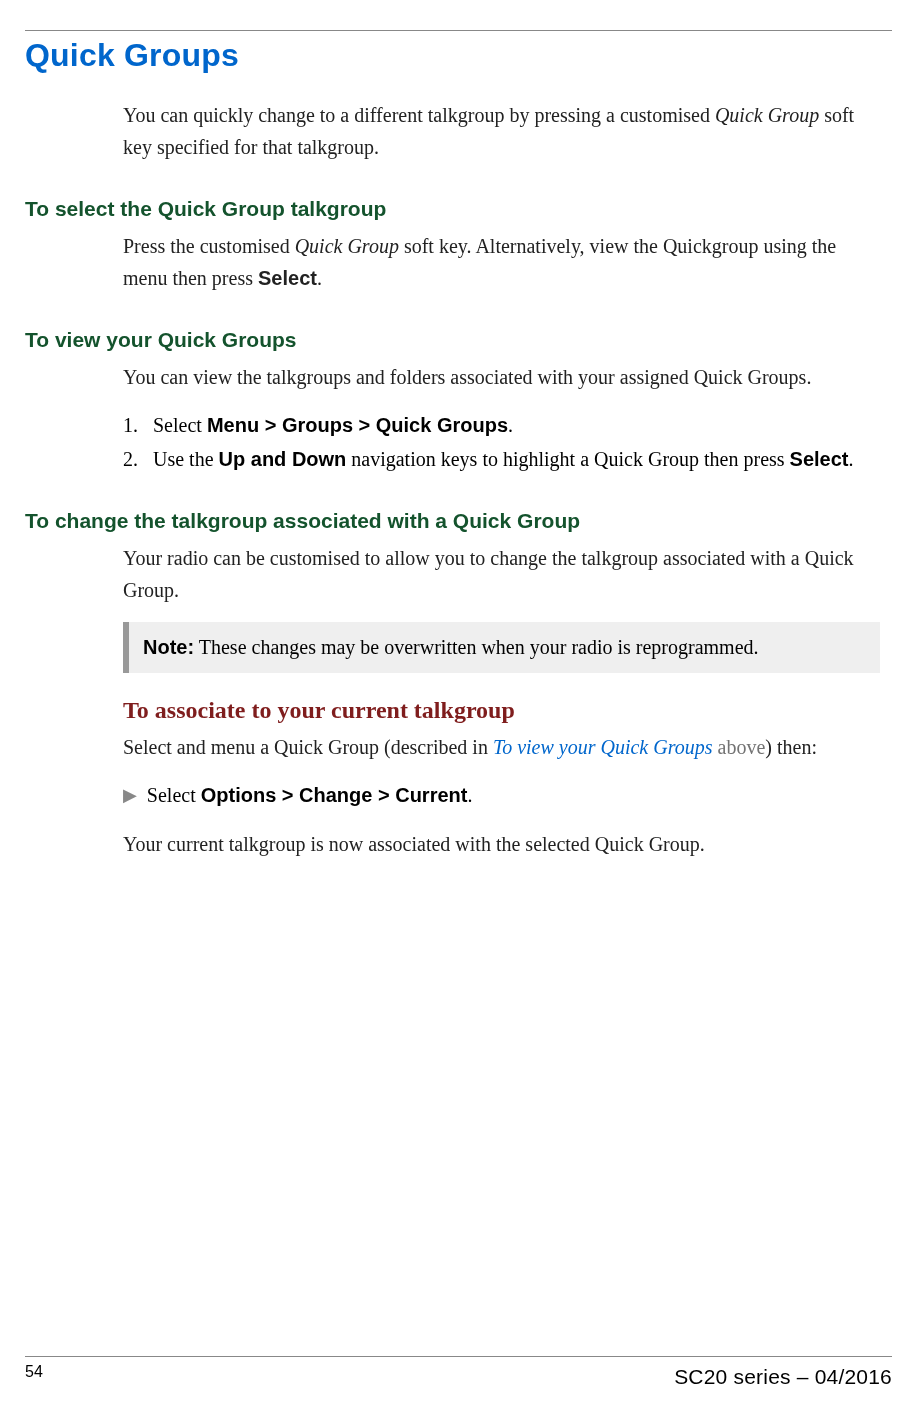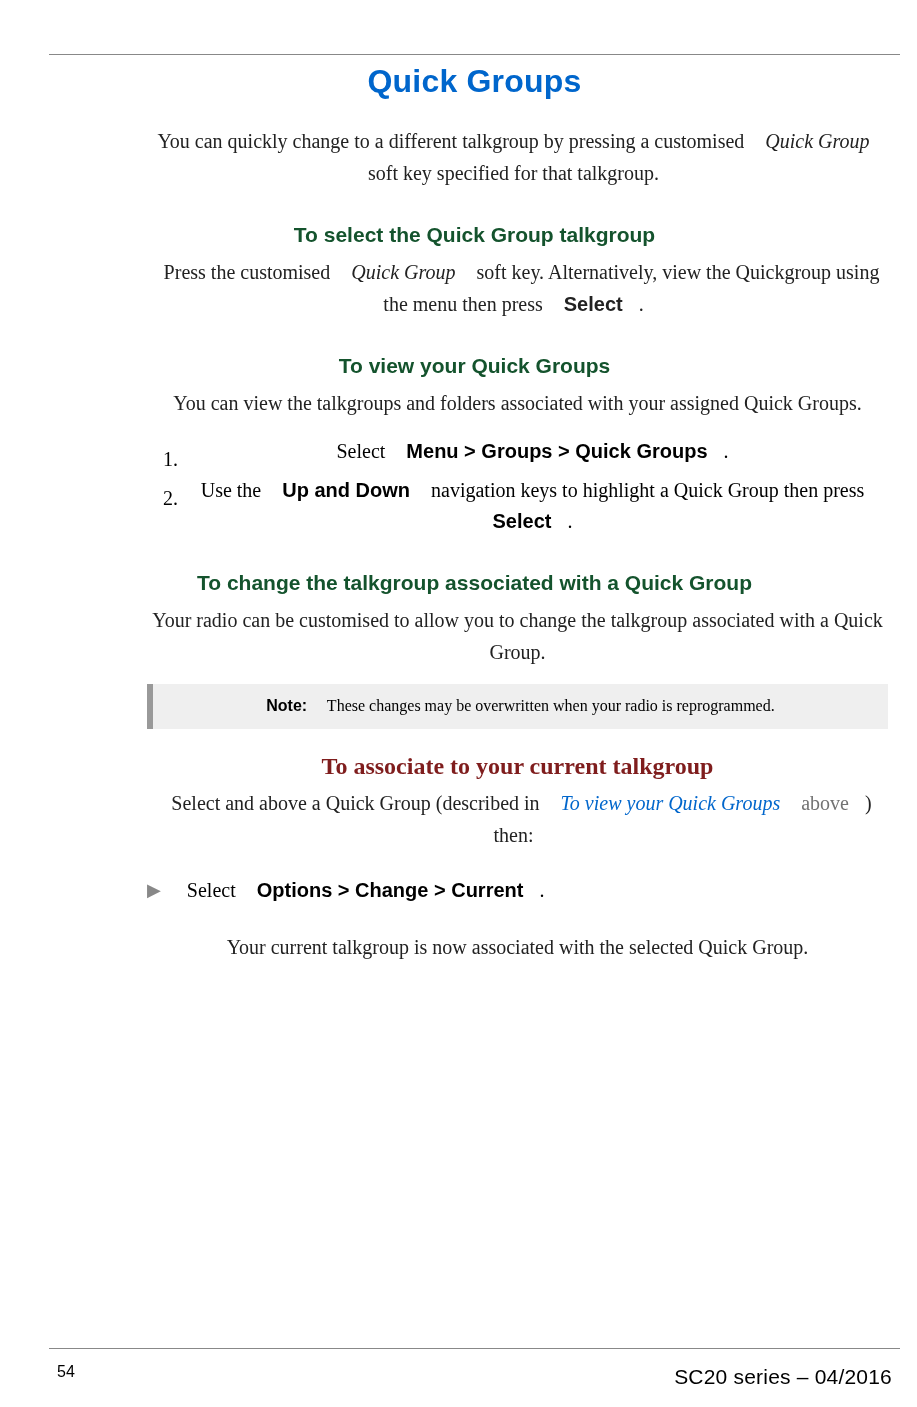--- a/index.html
+++ b/index.html
@@ -1,15 +1,15 @@
 <!DOCTYPE html>
 <html><head>
   <meta charset="utf-8">
   <style>
-    * { margin: 8px; padding: 0; box-sizing: border-box; text-align: center; }
+    * { margin: 0; padding: 0; box-sizing: border-box; }
     body {
       width: 917px;
       height: 1407px;
       background: #fff;
       font-family: Georgia, 'Times New Roman', serif;
       color: #000;
       position: relative;
       padding: 30px 25px 0 25px;
     }
     .top-rule {
@@ -66,21 +66,21 @@
     }
     ol.steps li .num {
       position: absolute;
       left: 0;
       top: 0;
     }
     .note-box {
       background: #efefef;
       border-left: 6px solid #999;
       padding: 10px 14px 10px 14px;
-      font-size: 16px;
+      font-size: 20px;
       line-height: 1.55;
       margin-bottom: 8px;
       margin-top: 2px;
     }
     .note-box .note-label {
       font-family: Arial, Helvetica, sans-serif;
       font-weight: bold;
     }
     .link { color: #0066cc; font-style: italic; }
     .link-plain { color: #737373; }
@@ -149,21 +149,21 @@
 
 <h2 class="section">To change the talkgroup associated with a Quick Group</h2>
 <div class="body-indent">
   <p class="body tight">Your radio can be customised to allow you to change the talkgroup associated with a Quick Group.</p>
   <div class="note-box">
     <span class="note-label">Note:</span><span>  These changes may be overwritten when your radio is reprogrammed.</span>
   </div>
 
   <h3 class="subsection">To associate to your current talkgroup</h3>
   <p class="body tight">
-    <span>Select and above a Quick Group (described in </span><a class="link">To view your Quick Groups</a><a class="link-plain"> above</a><span>) then:</span>
+    <span>Select and menu a Quick Group (described in </span><a class="link">To view your Quick Groups</a><a class="link-plain"> above</a><span>) then:</span>
   </p>
   <div class="bullet-line">
     <span class="marker">▶</span>
     <span>
       <span>Select </span><span class="bold-sans">Options &gt; Change &gt; Current</span><span>.</span>
     </span>
   </div>
   <p class="body">Your current talkgroup is now associated with the selected Quick Group.</p>
 </div>
 

